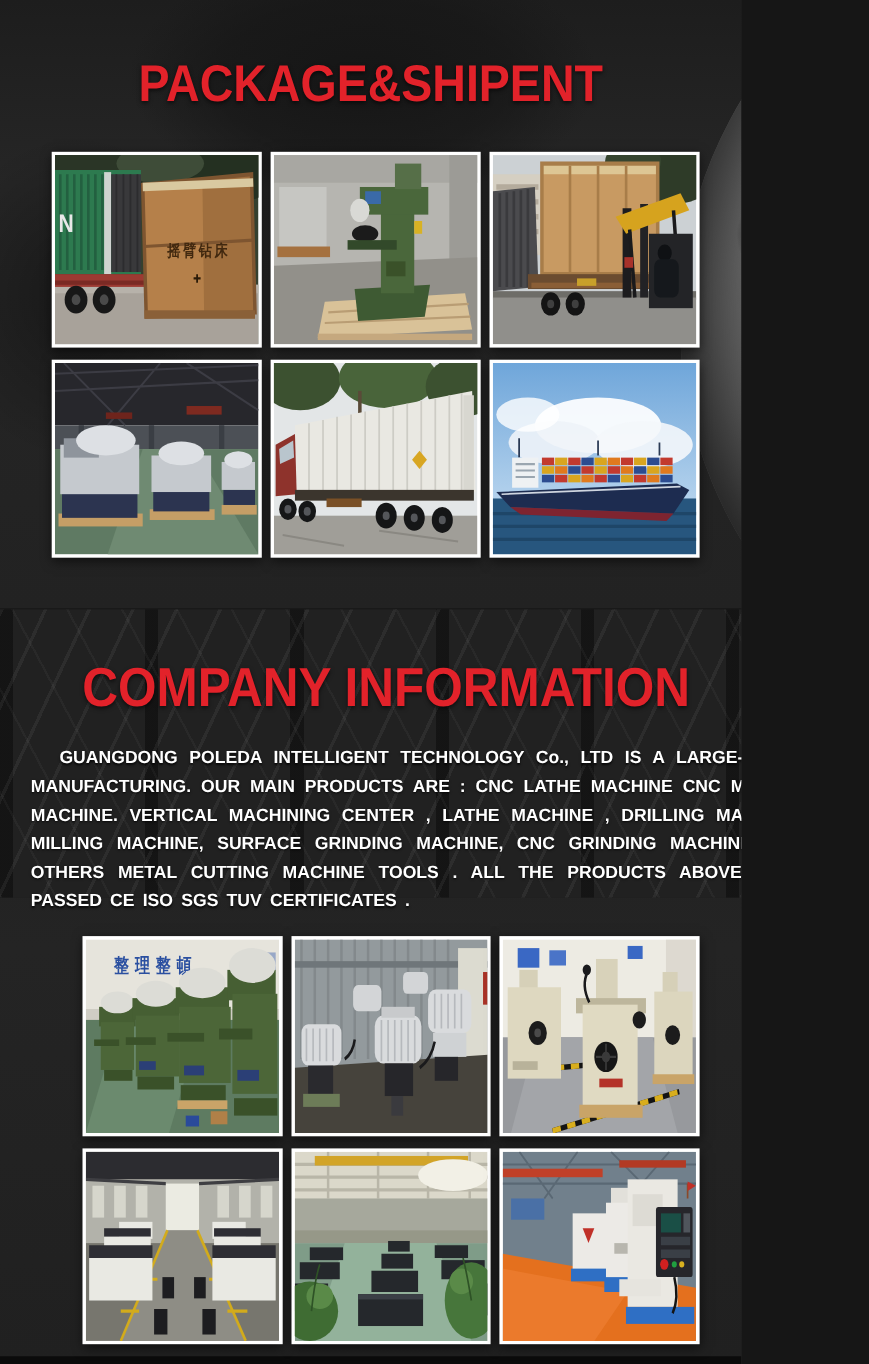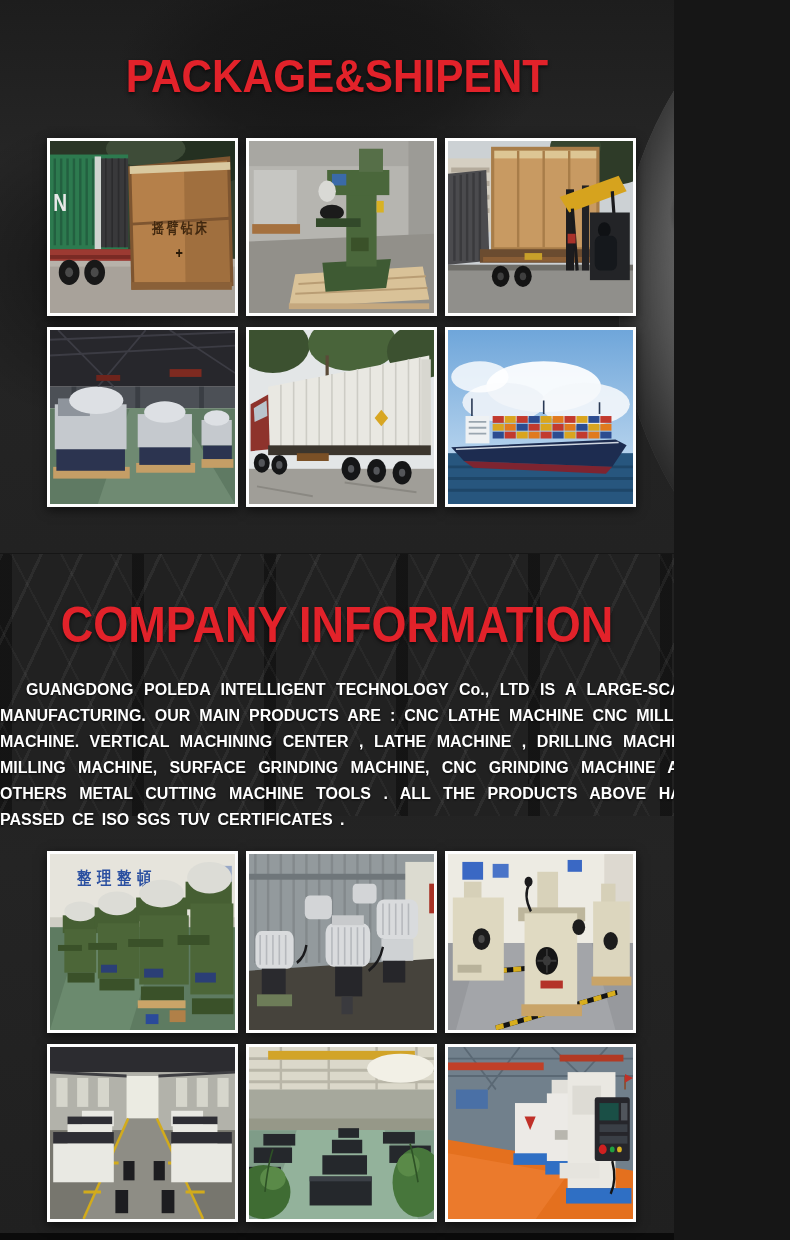--- a/index.html
+++ b/index.html
@@ -24,21 +24,21 @@
       radial-gradient(circle at 34% 34%, #8f8f8f 0%, #6d6d6d 28%, #474747 55%, #2b2b2b 76%, #1e1e1e 100%);
     box-shadow:inset 28px 0 60px rgba(0,0,0,.55);
   }
   .shadow-blob-a{position:absolute;left:120px;top:-40px;width:420px;height:220px;
     background:radial-gradient(ellipse at center,#161616 0%,rgba(22,22,22,.65) 45%,transparent 72%);}
   .shadow-blob-b{position:absolute;left:-60px;top:120px;width:260px;height:300px;
     background:radial-gradient(ellipse at center,rgba(0,0,0,.35) 0%,transparent 70%);}
   
   .company{height:687px;box-sizing:border-box;padding-top:44px;
     background:linear-gradient(180deg,#1f1f1f 0%,#242424 45%,#202020 100%);
-    border-top:1px solid #161616;}
+    border-top:1px solid #161616;padding-left:28px;}
   .beams{position:absolute;top:0;left:0;right:0;height:262px;pointer-events:none;
     background:
       repeating-linear-gradient(115deg, rgba(255,255,255,.055) 0 3px, transparent 3px 36px),
       repeating-linear-gradient(62deg, rgba(255,255,255,.035) 0 2px, transparent 2px 44px),
       repeating-linear-gradient(90deg, rgba(0,0,0,.38) 0 12px, transparent 12px 132px),
       #212121;}
   .bottom-strip{position:absolute;left:0;right:0;bottom:0;height:7px;background:#0b0b0b;}
   
   .big-title{position:relative;z-index:2;margin:0 0 36px 0;text-align:center;
     font-weight:bold;font-size:47px;line-height:1.1;letter-spacing:0px;

